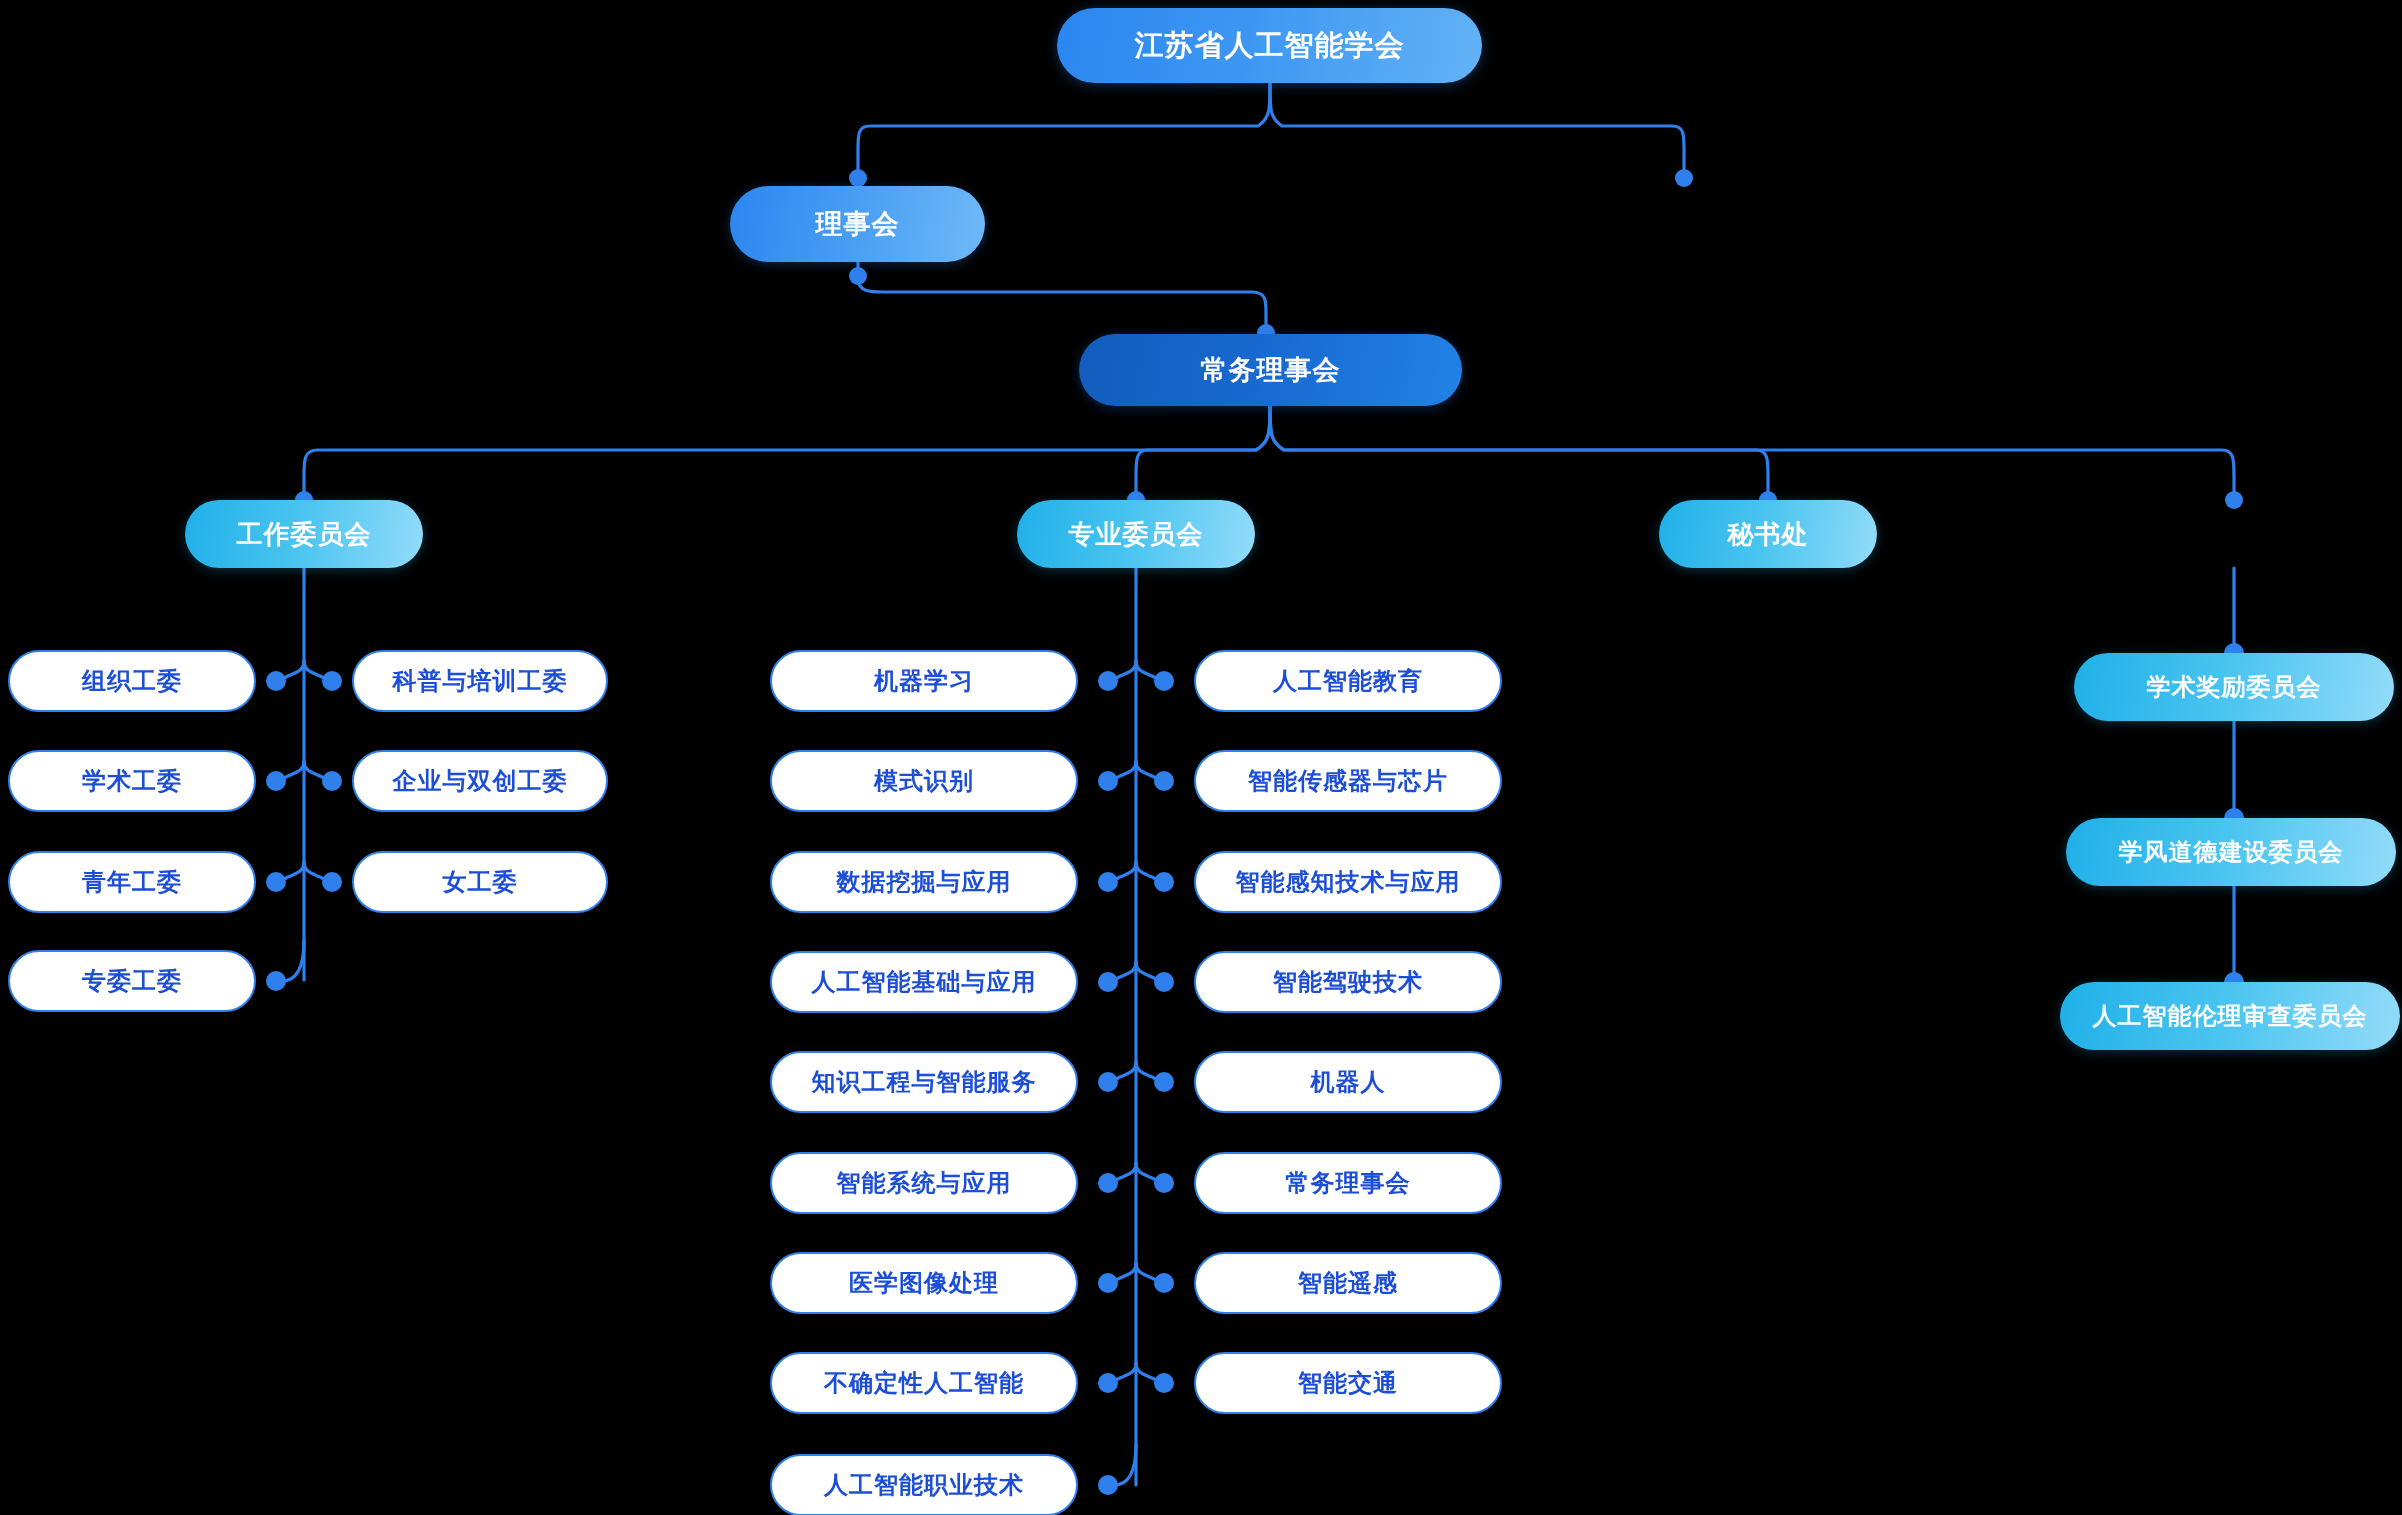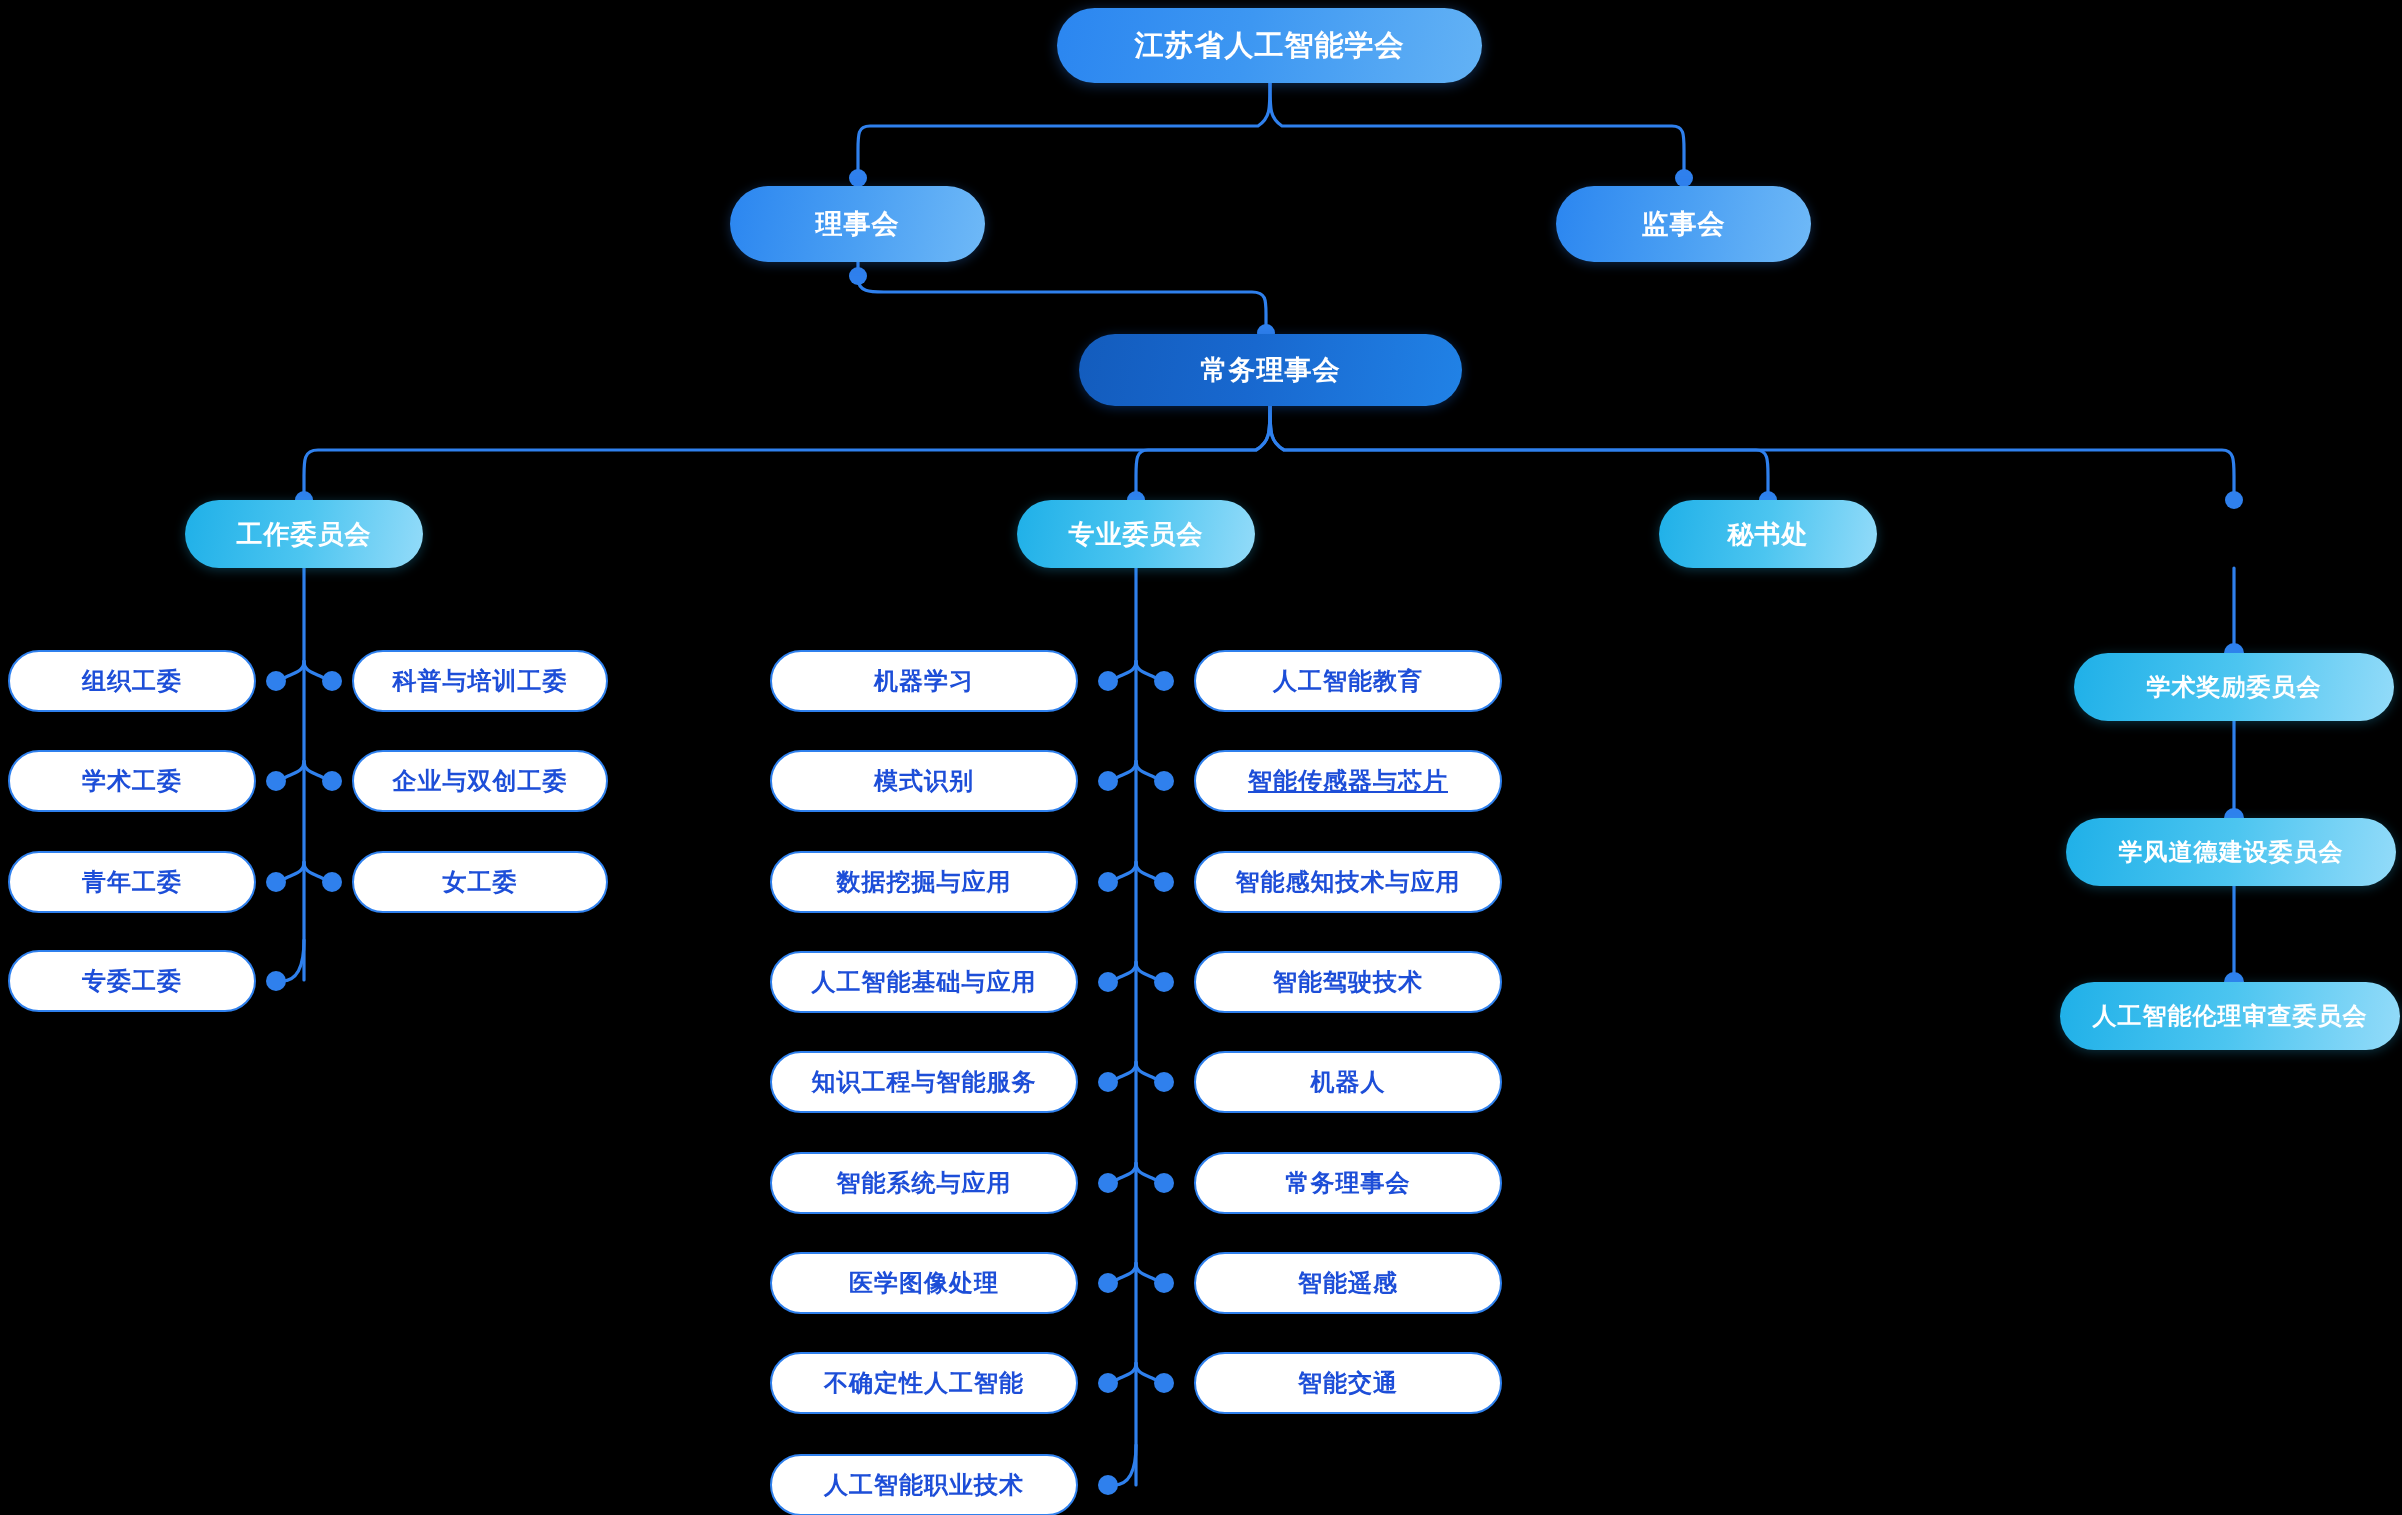--- a/index.html
+++ b/index.html
@@ -178,23 +178,20 @@
     </g>
   </svg>
 
   <div class="node n-root" style="left:1057px; top:8px; width:425px; height:75px;">
     <span>江苏省人工智能学会</span>
   </div>
 
   <div class="node n-l2" style="left:730px; top:186px; width:255px; height:76px;">
     <span>理事会</span>
   </div>
-  <div class="node n-l2" style="left:1556px; top:186px; width:255px; height:76px;">
-    <span>监事会</span>
-  </div>
 
   <div class="node n-l3" style="left:1079px; top:334px; width:383px; height:72px;">
     <span>常务理事会</span>
   </div>
 
   <div class="node n-l4" style="left:185px; top:500px; width:238px; height:68px;">
     <span>工作委员会</span>
   </div>
   <div class="node n-l4" style="left:1017px; top:500px; width:238px; height:68px;">
     <span>专业委员会</span>
@@ -250,21 +247,21 @@
   <div class="node n-leaf" style="left:770px; top:1352px; width:308px; height:62px;">
     <span>不确定性人工智能</span>
   </div>
   <div class="node n-leaf" style="left:770px; top:1454px; width:308px; height:62px;">
     <span>人工智能职业技术</span>
   </div>
 
   <div class="node n-leaf" style="left:1194px; top:650px; width:308px; height:62px;">
     <span>人工智能教育</span>
   </div>
-  <div class="node n-leaf" style="left:1194px; top:750px; width:308px; height:62px;text-decoration:underline;">
+  <div class="node n-leaf" style="left:1194px; top:750px; width:308px; height:62px;">
     <span>智能传感器与芯片</span>
   </div>
   <div class="node n-leaf" style="left:1194px; top:851px; width:308px; height:62px;">
     <span>智能感知技术与应用</span>
   </div>
   <div class="node n-leaf" style="left:1194px; top:951px; width:308px; height:62px;">
     <span>智能驾驶技术</span>
   </div>
   <div class="node n-leaf" style="left:1194px; top:1051px; width:308px; height:62px;">
     <span>机器人</span>

